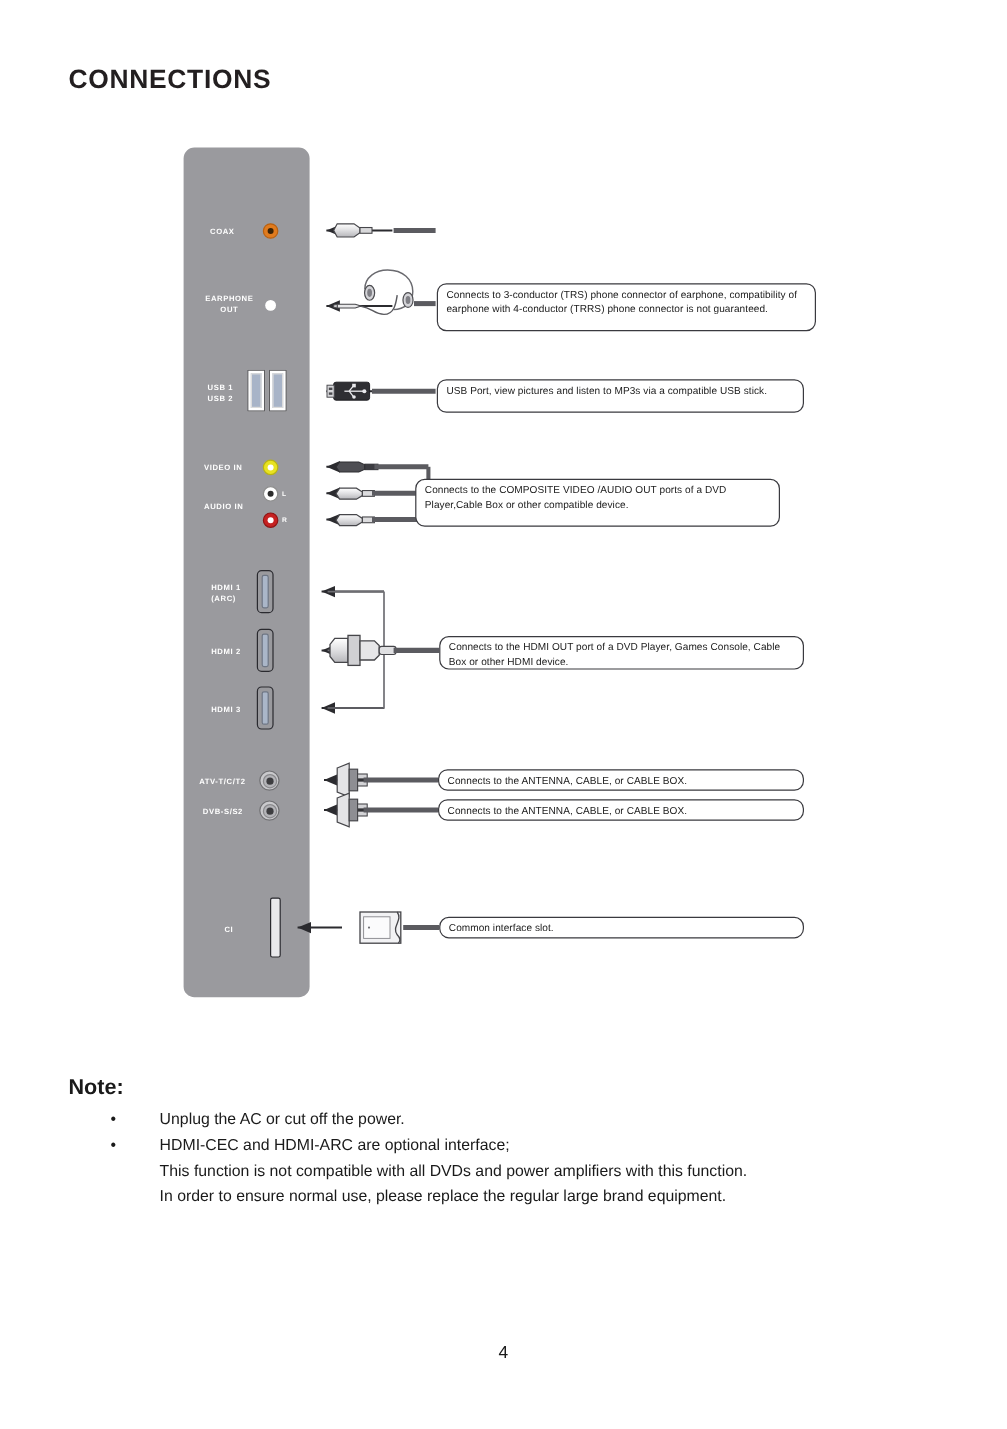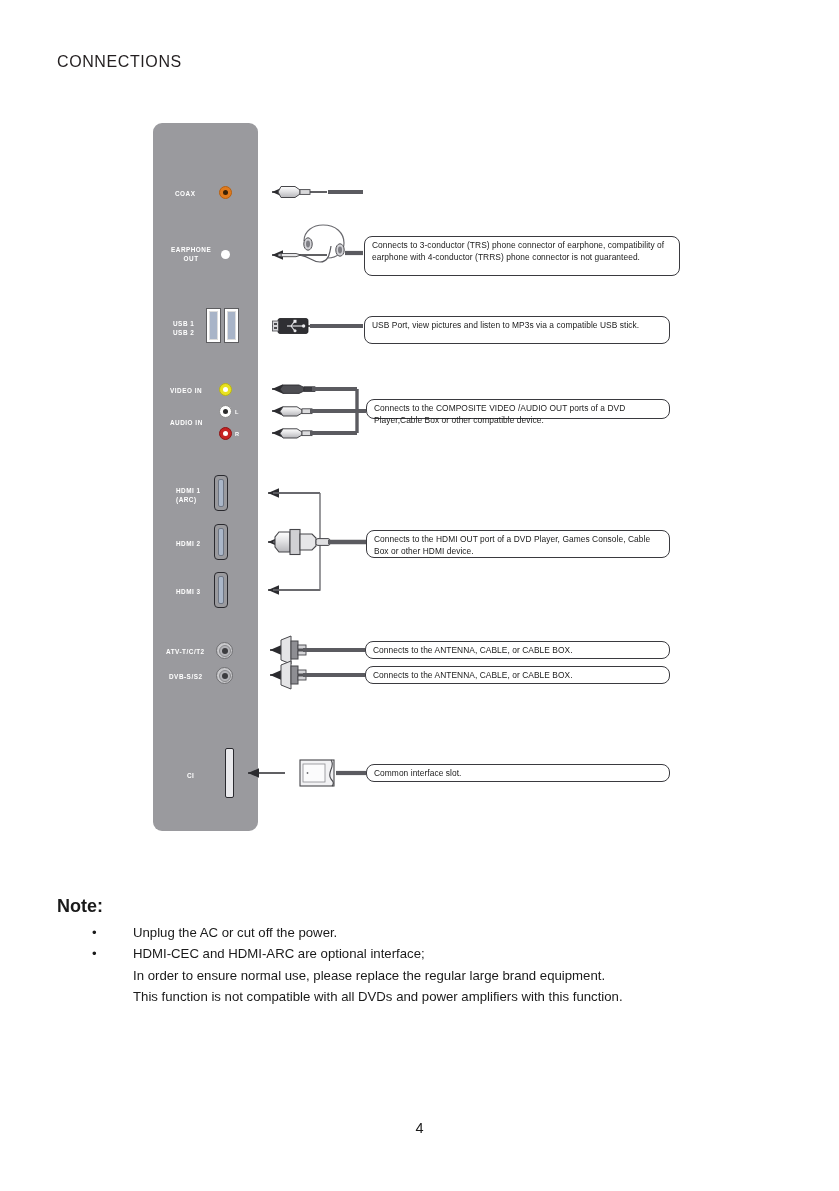--- a/index.html
+++ b/index.html
@@ -13,22 +13,22 @@
     color: #1a1a1a;
     position: relative;
     overflow: hidden;
   }
 
   
   .page-title {
     position: absolute;
     left: 57px;
     top: 53px;
-    font-size: 16px;
-    font-weight: normal;
+    font-size: 22px;
+    font-weight: bold;
     letter-spacing: 0.6px;
     color: #231f20;
   }
 
   
   .diagram {
     position: absolute;
     left: 0;
     top: 0;
     width: 839px;
@@ -420,40 +420,40 @@
   </div>
 
   <div class="port-label" style="left:187px; top:771px;">CI</div>
   <div class="ci-slot" style="left:225px; top:748px;"></div>
 
 
   <div class="callout" style="left:364px; top:236px; width:316px; height:40px;">Connects to 3-conductor (TRS) phone connector of earphone, compatibility of earphone with 4-conductor (TRRS) phone connector is not guaranteed.</div>
 
   <div class="callout" style="left:364px; top:316px; width:306px; height:28px;">USB Port, view pictures and listen to MP3s via a compatible USB stick.</div>
 
-  <div class="callout" style="left:366px; top:399px; width:304px; height:20px;">Connects to the COMPOSITE  VIDEO /AUDIO OUT  ports of a DVD Player,Cable Box or other compatible device.</div>
+  <div class="callout" style="left:346px; top:399px; width:304px; height:40px;">Connects to the COMPOSITE  VIDEO /AUDIO OUT  ports of a DVD Player,Cable Box or other compatible device.</div>
 
   <div class="callout" style="left:366px; top:530px; width:304px; height:28px;">Connects to the HDMI OUT port of a DVD Player, Games Console, Cable Box or other HDMI device.</div>
 
   <div class="callout" style="left:365px; top:641px; width:305px; height:18px;">Connects to the ANTENNA, CABLE, or CABLE BOX.</div>
 
   <div class="callout" style="left:365px; top:666px; width:305px; height:18px;">Connects to the ANTENNA, CABLE, or CABLE BOX.</div>
 
   <div class="callout" style="left:366px; top:764px; width:304px; height:18px;">Common interface slot.</div>
 </div>
 
 <div class="note-wrap">
   <div class="note-title">Note:</div>
   <ul class="note-list">
     <li class="note-item">
       <span class="bullet">•</span>
       <span>Unplug the AC or cut off the power.</span>
     </li>
     <li class="note-item">
       <span class="bullet">•</span>
       <span>HDMI-CEC and HDMI-ARC are optional interface;</span>
+      <div class="note-sub">This function is not compatible with all DVDs and power amplifiers with this function.</div>
       <div class="note-sub">In order to ensure normal use, please replace the regular large brand equipment.</div>
-      <div class="note-sub">This function is not compatible with all DVDs and power amplifiers with this function.</div>
     </li>
   </ul>
 </div>
 
 <div class="page-number">4</div>
 
 </body></html>

